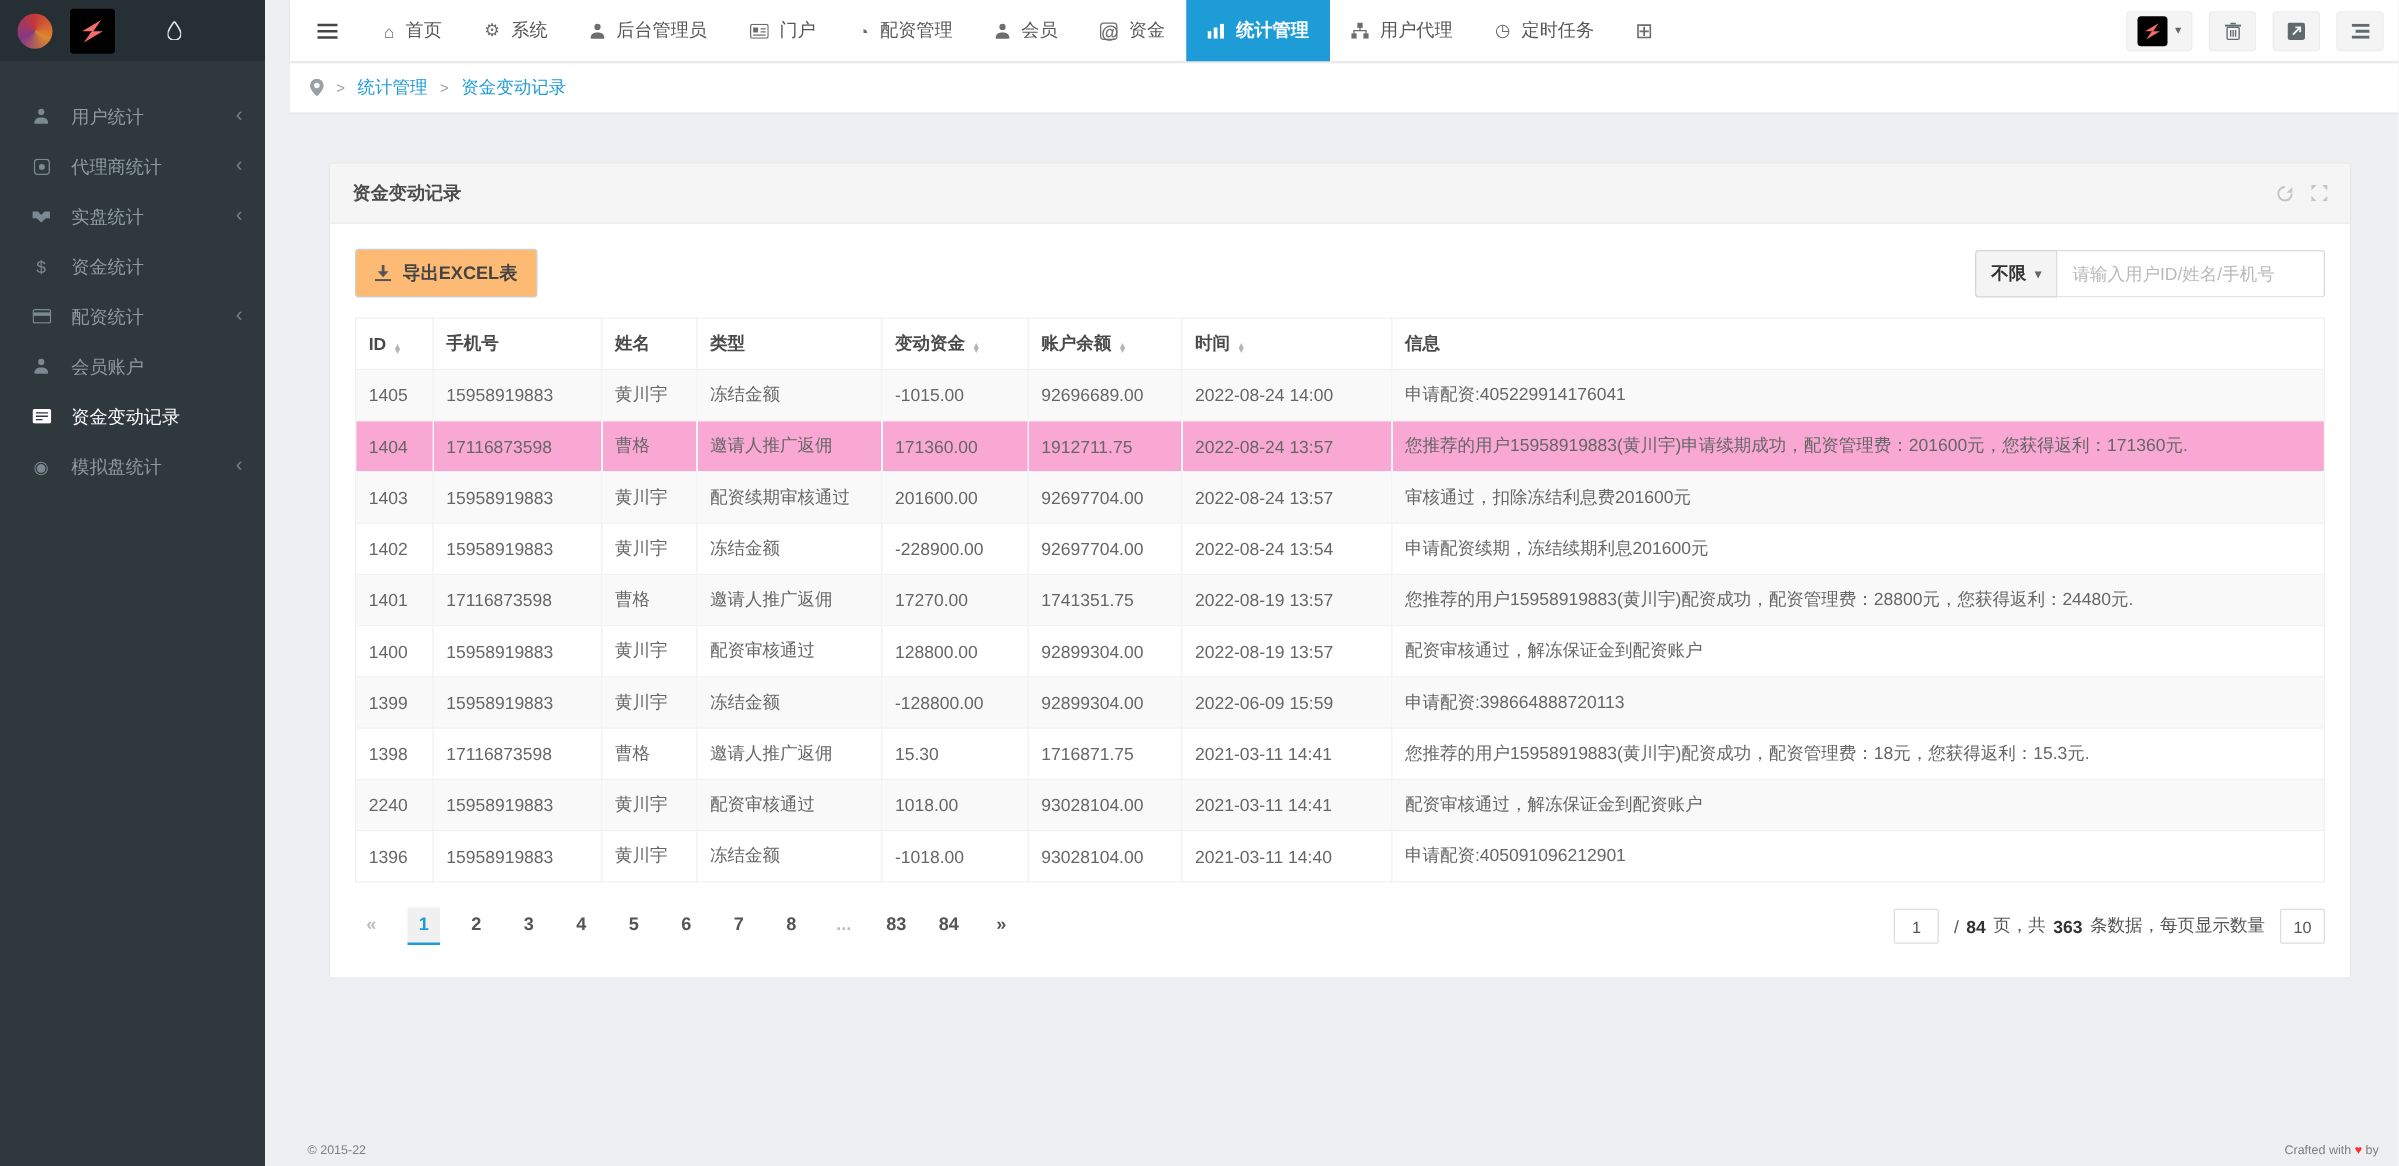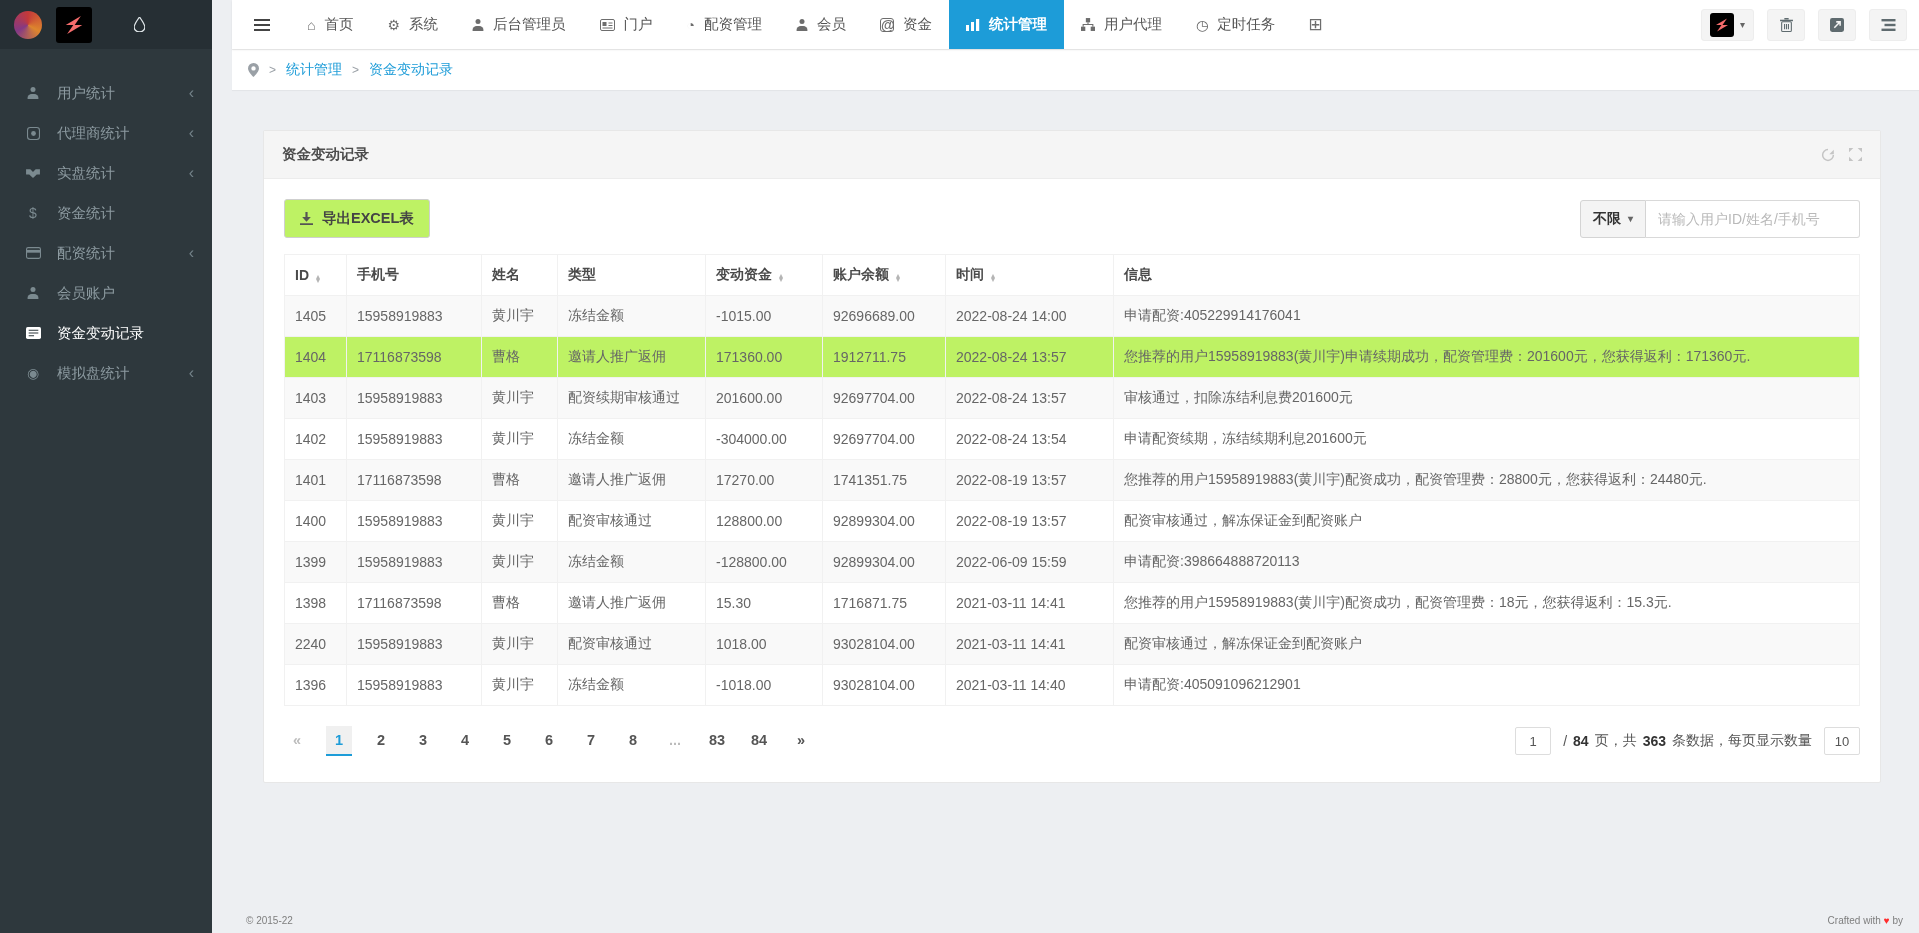--- a/index.html
+++ b/index.html
@@ -46,34 +46,34 @@
   
   .content { position:absolute; left:232px; top:90px; width:1687px; height:843px; }
   .panel { margin:40px 38px 0 31px; background:#fff; border:1px solid #e7e7e7; border-radius:2px; }
   .panel-head { height:48px; background:#f5f5f5; border-bottom:1px solid #ececec; display:flex; align-items:center; padding:0 18px; }
   .panel-title { font-size:14.5px; font-weight:bold; color:#4c4c4c; }
   .panel-tools { margin-left:auto; display:flex; gap:14px; color:#c4c4c4; }
   .panel-tools span { cursor:pointer; display:flex; }
   .panel-body { padding:20px 20px 26px; }
 
   .toolbar { display:flex; align-items:center; justify-content:space-between; margin-bottom:16px; }
-  .btn-export { display:inline-flex; align-items:center; gap:9px; padding:9px 15px; background:#bef264; border:1px solid #cfcfcf; border-radius:3px; color:#444; font-size:14.5px; font-weight:bold; cursor:pointer; }
+  .btn-export { display:inline-flex; align-items:center; gap:9px; padding:9px 15px; background:#fdba74; border:1px solid #cfcfcf; border-radius:3px; color:#444; font-size:14.5px; font-weight:bold; cursor:pointer; }
   .btn-export .icon { display:flex; color:#555; }
   .filter-group { display:flex; }
   .btn-filter { display:inline-flex; align-items:center; gap:7px; padding:9px 12px; background:#f4f4f4; border:1px solid #d4d4d4; border-radius:3px 0 0 3px; font-size:14px; font-weight:bold; color:#333; cursor:pointer; }
   .search-input { width:214px; border:1px solid #d9d9d9; border-left:none; border-radius:0 3px 3px 0; padding:9px 12px; font-size:14px; color:#555; outline:none; font-family:inherit; }
   .search-input::placeholder { color:#b9b9b9; }
 
   
   table { width:100%; border-collapse:collapse; table-layout:fixed; }
   th,td { border:1px solid #f1f1f1; text-align:left; font-size:14px; padding:11px 10px; overflow:hidden; white-space:nowrap; }
   th { color:#4a4a4a; font-weight:bold; }
   td { color:#666; }
   tr.stripe td { background:#f9f9f9; }
-  tr.hl td { background:#bef264; }
+  tr.hl td { background:#f9a8d4; }
   .sort { display:inline-flex; flex-direction:column; margin-left:7px; vertical-align:1px; line-height:.5; font-size:8px; color:#b5b5b5; cursor:pointer; }
 
   
   .pager-row { display:flex; align-items:center; justify-content:space-between; margin-top:20px; }
   .pages { display:flex; align-items:center; gap:16px; }
   .page-link { min-width:26px; height:30px; display:inline-flex; align-items:center; justify-content:center; font-size:14.5px; font-weight:bold; color:#555; cursor:pointer; text-decoration:none; border-bottom:2px solid transparent; padding:0 4px; }
   .page-link.active { color:#1d9cd8; background:#f0f0f0; border-bottom-color:#1d9cd8; }
   .page-link.disabled { color:#bcbcbc; cursor:default; }
   .pager-info { display:flex; align-items:center; gap:6px; font-size:14px; color:#555; }
   .pager-info b { color:#333; }
@@ -381,21 +381,21 @@
                 <td>201600.00</td>
                 <td>92697704.00</td>
                 <td>2022-08-24 13:57</td>
                 <td>审核通过，扣除冻结利息费201600元</td>
               </tr>
               <tr>
                 <td>1402</td>
                 <td>15958919883</td>
                 <td>黄川宇</td>
                 <td>冻结金额</td>
-                <td>-304000.00</td>
+                <td>-228900.00</td>
                 <td>92697704.00</td>
                 <td>2022-08-24 13:54</td>
                 <td>申请配资续期，冻结续期利息201600元</td>
               </tr>
               <tr class="stripe">
                 <td>1401</td>
                 <td>17116873598</td>
                 <td>曹格</td>
                 <td>邀请人推广返佣</td>
                 <td>17270.00</td>

